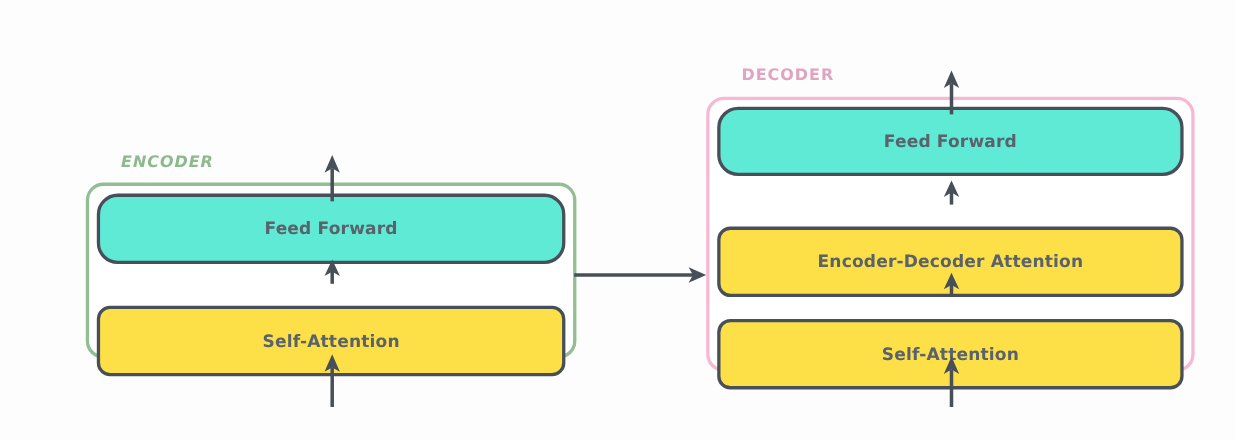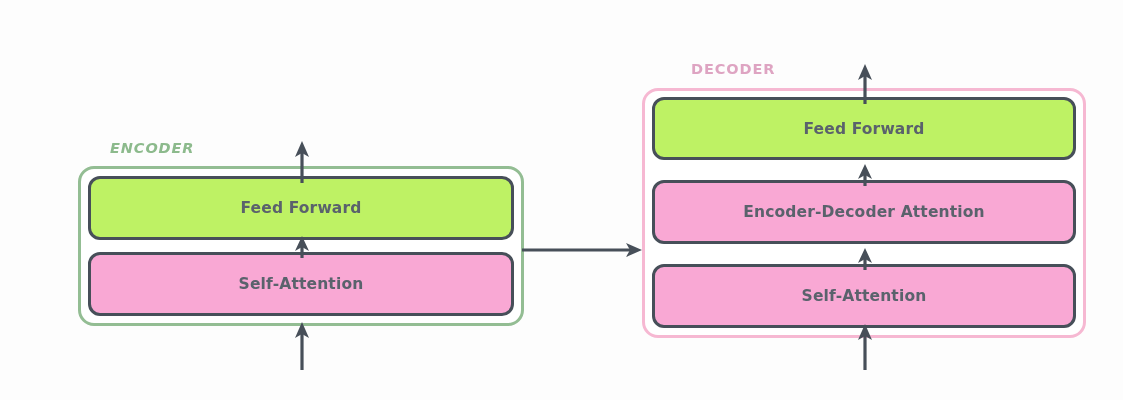--- a/index.html
+++ b/index.html
@@ -50,40 +50,39 @@
     line-height: 1;
   }
   .group-label.encoder-label {
     left: 110px; top: 141px;
     color: #8cba8c;
     font-style: italic;
   }
   .group-label.decoder-label {
     left: 674px; top: 62px;
     color: #dea4c2;
-    margin-left: 17px;
   }
 
   
   .block {
     position: absolute;
     box-sizing: border-box;
     border: 3px solid #474f59;
     border-radius: 12px;
     display: flex;
     align-items: center;
     justify-content: center;
     font-size: 15.5px;
     font-weight: 700;
     color: #5a626c;
     letter-spacing: 0.15px;
     white-space: nowrap;
   }
-  .block.ff  { background: #bef264; }
-  .block.att { background: #f9a8d4; }
+  .block.ff  { background: #5eead4; border-radius: 19px; }
+  .block.att { background: #fde047; margin-top: 26px; }
 
   
   .blk-enc-ff  { left: 88px;  top: 176px; width: 426px; height: 64px; }
   .blk-enc-sa  { left: 88px;  top: 252px; width: 426px; height: 64px; }
   
   .blk-dec-ff  { left: 652px; top: 97px;  width: 424px; height: 63px; }
   .blk-dec-eda { left: 652px; top: 180px; width: 424px; height: 64px; }
   .blk-dec-sa  { left: 652px; top: 264px; width: 424px; height: 64px; }
 
   

